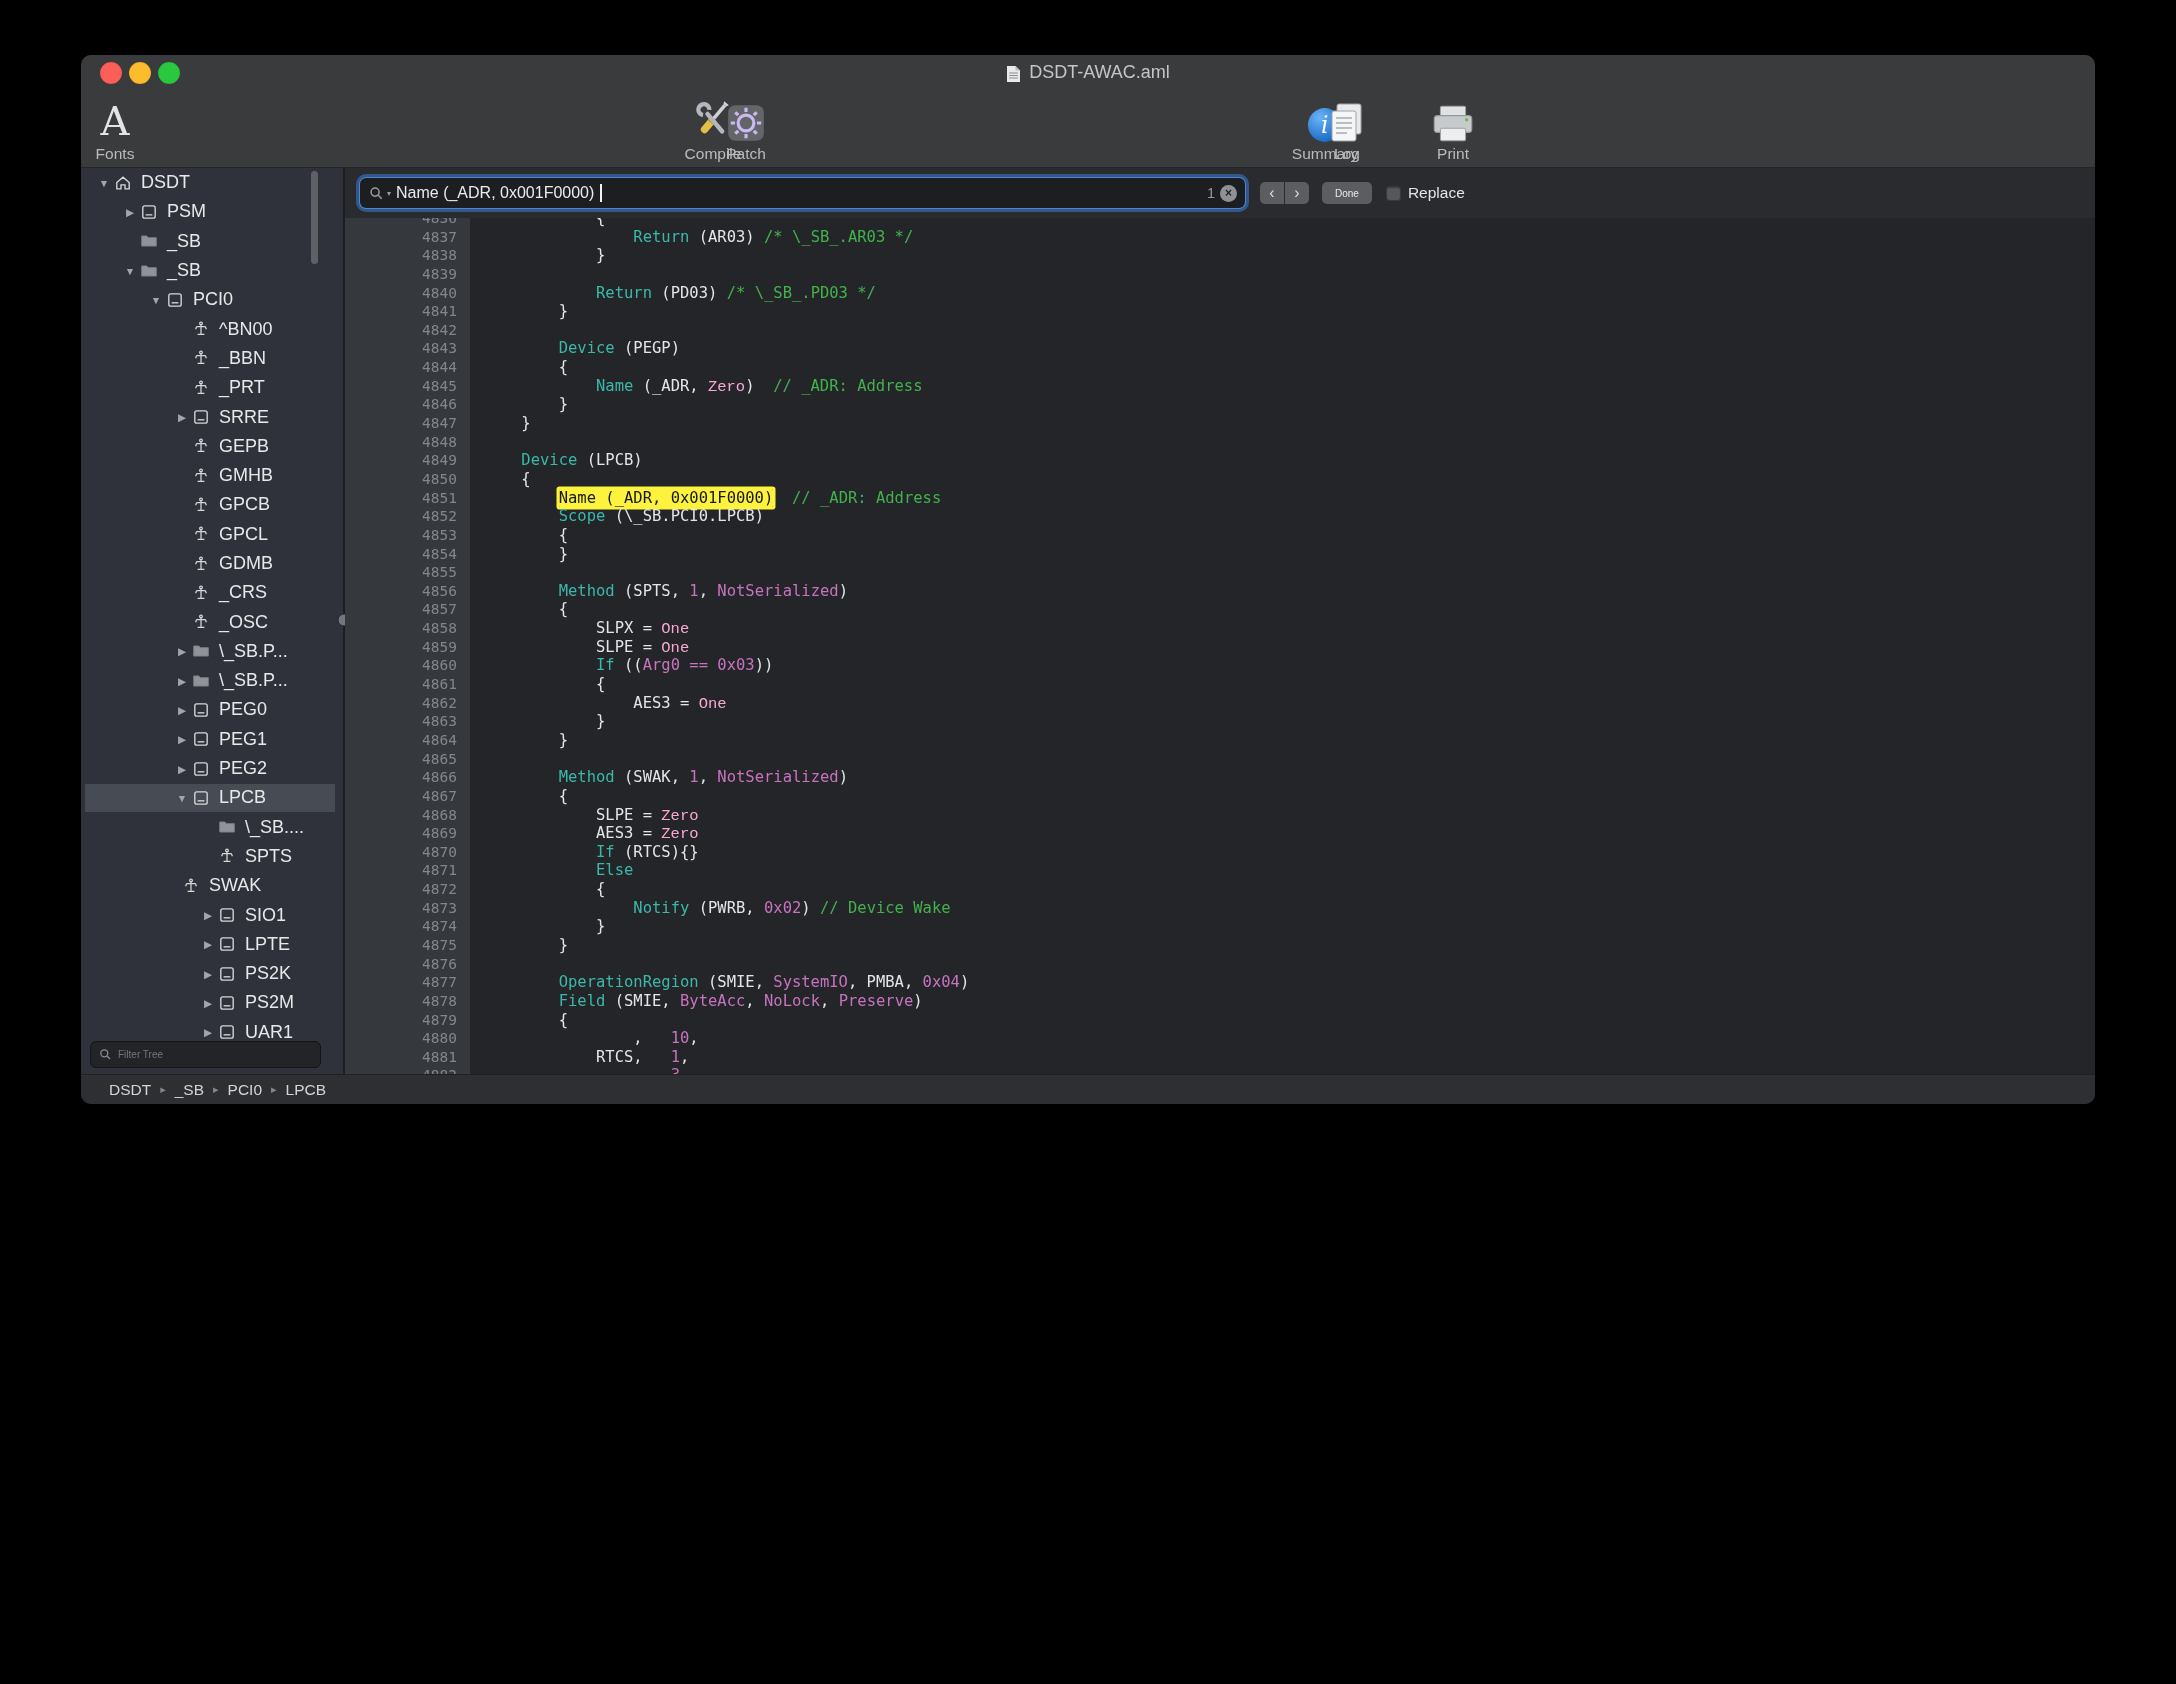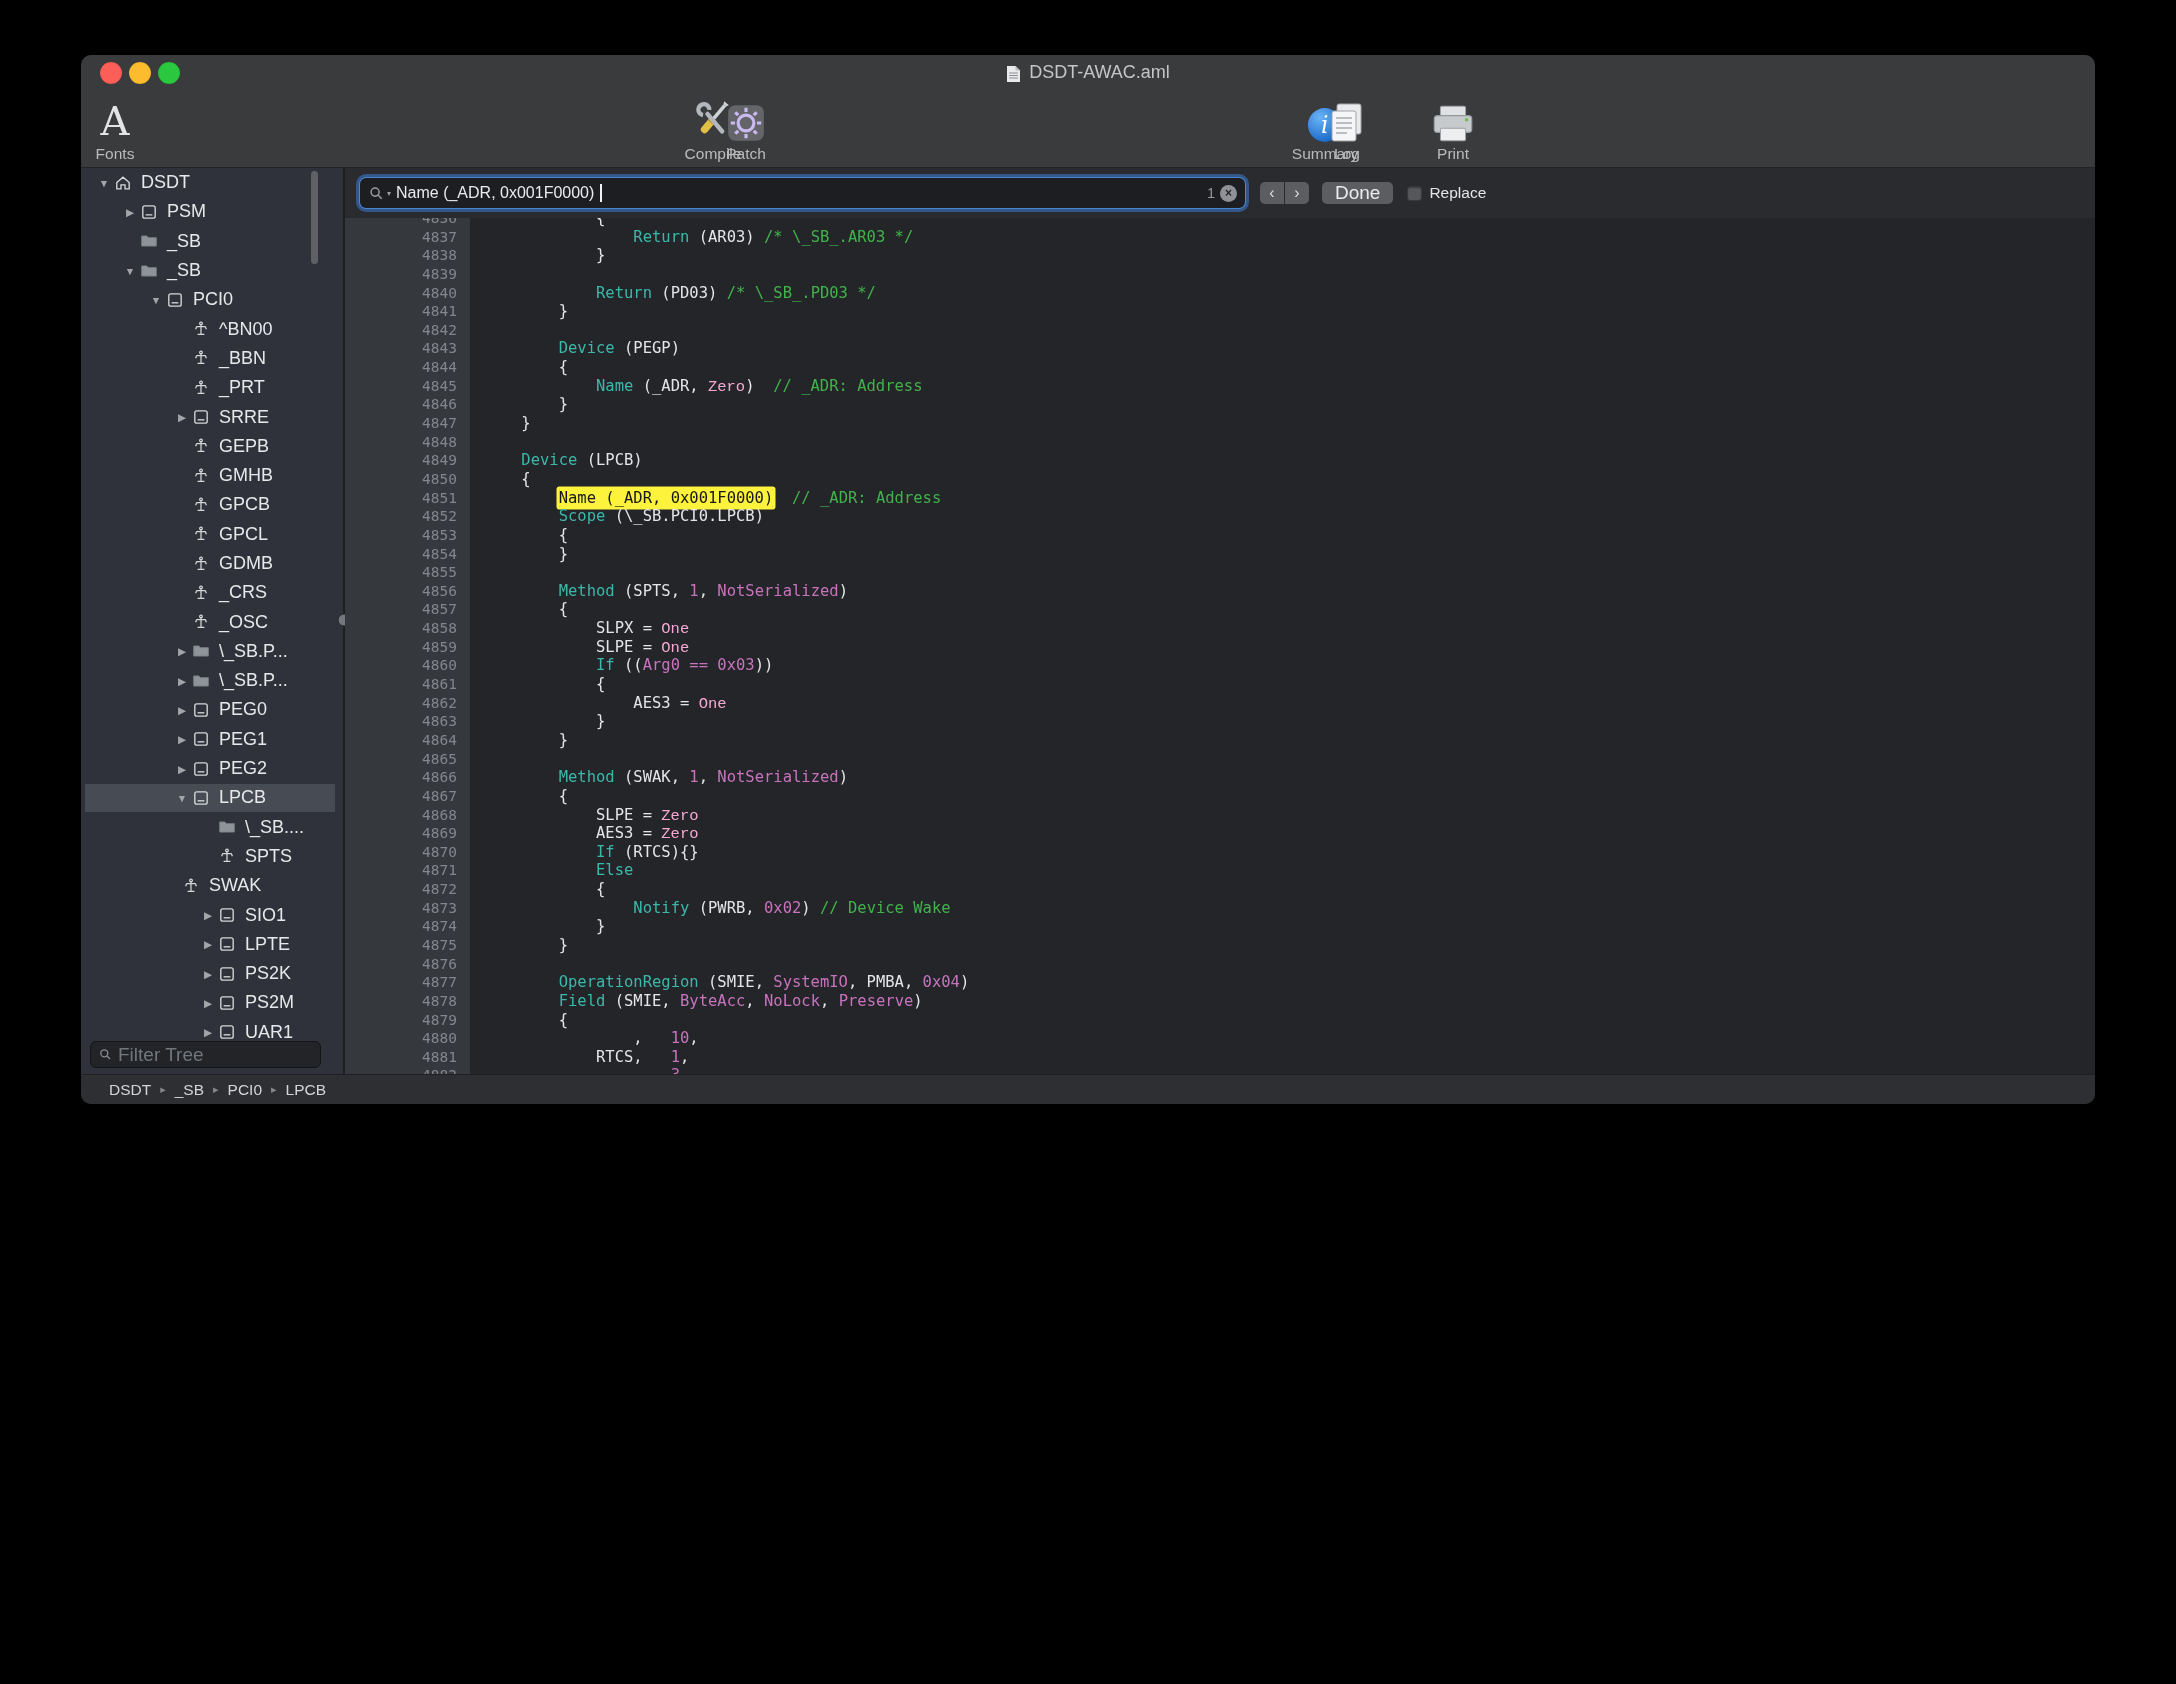--- a/index.html
+++ b/index.html
@@ -33,21 +33,21 @@
   .trow { height:29.3px; display:flex; align-items:center; font-size:18px; color:#e6e8ea; position:relative; white-space:nowrap; }
   .trow > * { position:relative; z-index:1; }
   .trow.selected::before { content:""; position:absolute; left:4px; right:-18px; top:.5px; bottom:.5px; background:#474b53; z-index:0; }
   .disc { width:18px; flex:none; text-align:center; font-size:10.5px; color:#a2a5aa; }
   .ticon { width:20px; height:18px; flex:none; margin-right:8px; display:flex; align-items:center; justify-content:center; }
   .tree-thumb { position:absolute; left:230px; top:3px; width:7px; height:93px; border-radius:3.5px;
     background:rgba(255,255,255,.23); z-index:3; }
   .filterbox { flex:none; height:34px; padding:1px 22px 6px 9px; }
   .filter-field { height:27px; background:#222427; border:1px solid #131416; border-radius:6px;
     display:flex; align-items:center; padding:0 8px; gap:6px; }
-  .filter-ph { color:#72777d; font-size:19px; }
+  .filter-ph { color:#72777d; font-size:10px; }
 
   .divider { width:2px; flex:none; background:#1d1e21; position:relative; }
   .divider-dot { position:absolute; left:50%; top:452px; transform:translate(-50%,-50%);
     width:13px; height:13px; border-radius:50%; background:#73767c; border:1px solid #26272b; }
 
   .editorpane { flex:1; min-width:0; display:flex; flex-direction:column; background:#232529; }
 
   
   .findbar { height:50px; flex:none; background:#2a2b2e; display:flex; align-items:center; padding-left:15px; }
   .search-field { width:885px; height:30px; flex:none; background:#1d1e21; border-radius:6px;
@@ -57,21 +57,21 @@
   .search-text { color:#e9ebed; font-size:16px; white-space:pre; }
   .caret { width:1.5px; height:18px; background:#f0f2f4; margin-left:1px; }
   .match-count { margin-left:auto; color:#98999c; font-size:14.5px; }
   .clear-btn { width:17px; height:17px; border-radius:50%; background:#8f9196; color:#222326;
     font-size:12px; font-weight:bold; display:flex; align-items:center; justify-content:center; line-height:1; }
   .navseg { display:flex; gap:1px; margin-left:15px; }
   .nav { width:24px; height:22px; background:#5c5d60; color:#dbdcde; border:none; font-size:16px;
     display:flex; align-items:center; justify-content:center; font-family:inherit; }
   .nav.prev { border-radius:5px 0 0 5px; } .nav.next { border-radius:0 5px 5px 0; }
   .done-btn { margin-left:13px; height:22px; padding:0 13px; background:#5c5d60; border:none; border-radius:5px;
-    color:#eaebec; font-size:19px; font-family:inherit; }
+    color:#eaebec; font-size:10px; font-family:inherit; }
   .checkbox { margin-left:14px; width:15px; height:15px; border-radius:3.5px; background:#55575a;
     border:1px solid #38393c; box-shadow:inset 0 1px 1px rgba(0,0,0,.3); }
   .replace-label { margin-left:7px; color:#e3e4e6; font-size:15.5px; }
 
   
   .code-area { flex:1; position:relative; overflow:hidden; background:#232529; }
   .code-lines { position:absolute; left:0; right:0; top:-9px; }
   .cl { display:flex; height:18.65px; line-height:18.65px; font-family:"DejaVu Sans Mono",monospace;
     font-size:15.5px; white-space:pre; }
   .ln { flex:none; width:125px; background:#35383d; color:#83878d; text-align:right;

